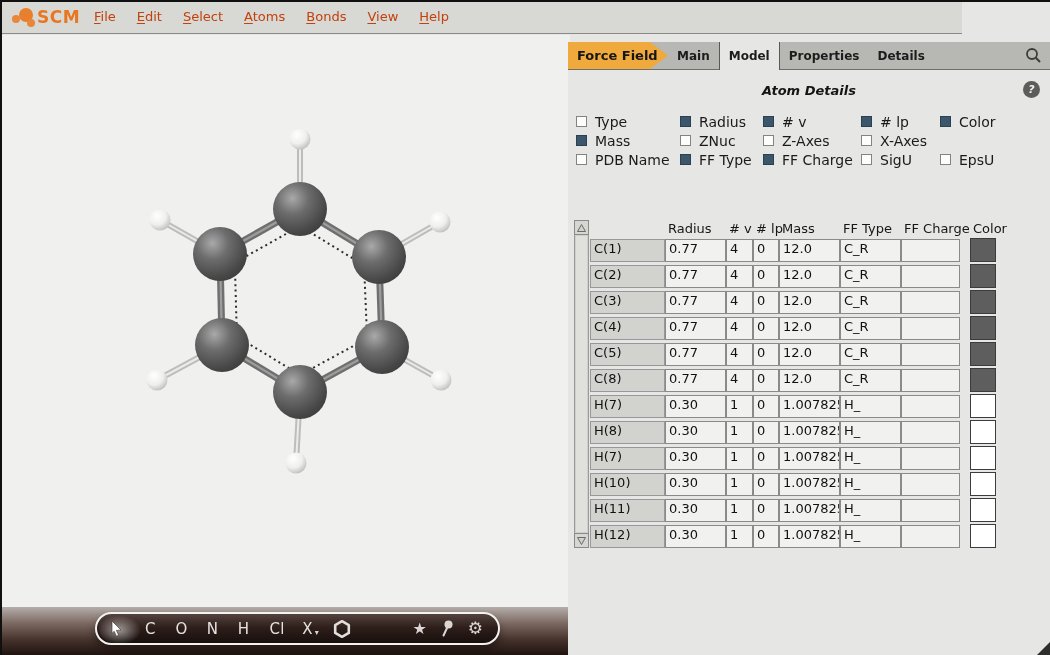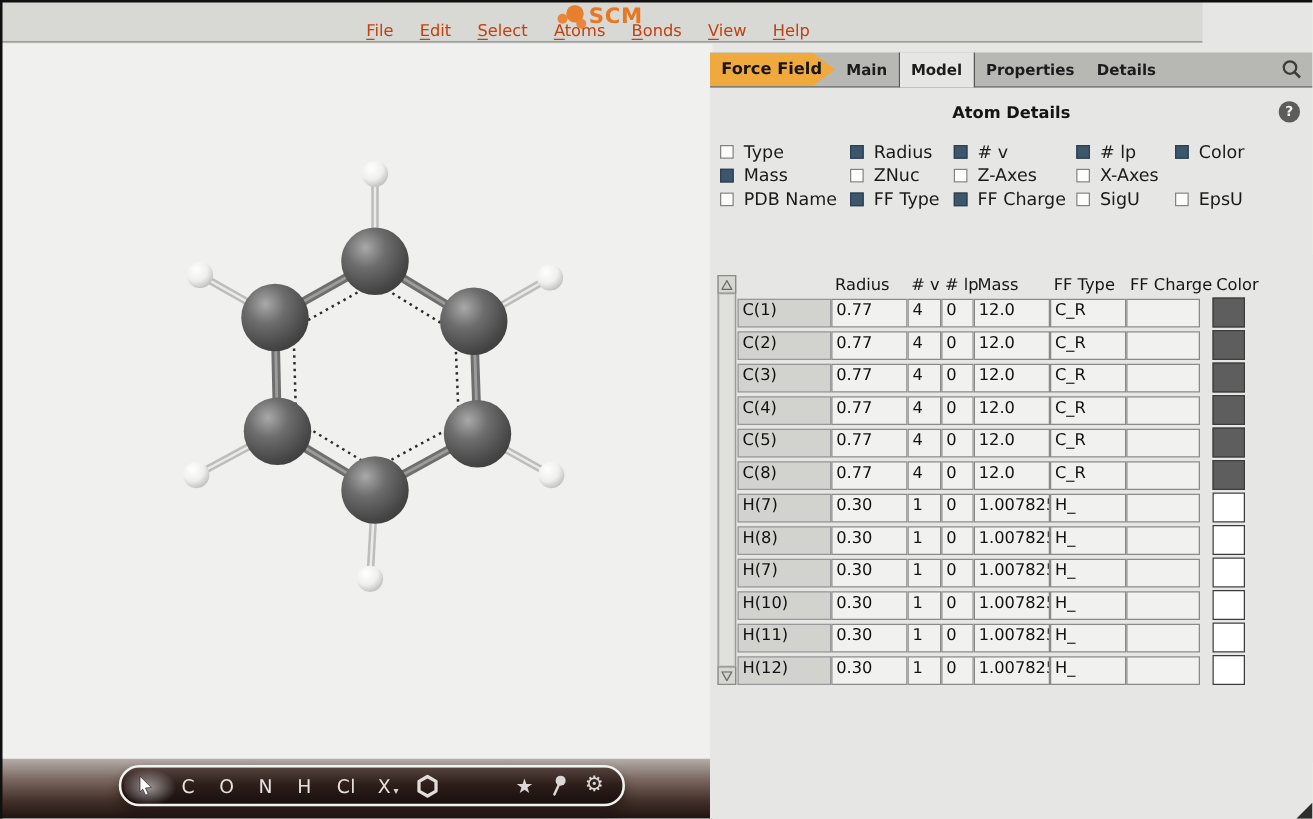--- a/index.html
+++ b/index.html
@@ -5,21 +5,21 @@
   * { margin:0; padding:0; box-sizing:border-box; }
   html,body { width:1050px; height:655px; overflow:hidden; }
   body { font-family:"DejaVu Sans","Liberation Sans",sans-serif; background:#e6e6e4; }
   .window { position:relative; width:1050px; height:655px; background:#e6e6e4; }
   .edge-top { position:absolute; left:0; top:0; width:1050px; height:2px; background:#101010; z-index:50; }
   .edge-left { position:absolute; left:0; top:0; width:2px; height:655px; background:#101010; z-index:50; }
 
   
   .menubar { position:absolute; left:0; top:0; width:962px; height:34px;
              background:#d8d8d5; border-bottom:1px solid #8a8a86;
-             display:flex; align-items:center;flex-direction:column; }
+             display:flex; align-items:center; }
   .logo { display:flex; align-items:center; margin-left:10px; margin-right:22px; position:relative; width:62px; height:26px; }
   .logo .dot { position:absolute; border-radius:50%; background:#e8873a; }
   .logo .dot.big { width:14px; height:14px; left:9px; top:4px; background:#e87f2c; }
   .logo .dot.small1 { width:8px; height:8px; left:2px; top:11px; }
   .logo .dot.small2 { width:8px; height:8px; left:17px; top:15px; }
   .logo .logo-text { position:absolute; left:27px; top:3px; font-size:17px; font-weight:bold; color:#e87722; letter-spacing:0.5px; }
   .menu-item { font-size:13px; color:#c2410c; margin-right:21px; cursor:default; }
   .menu-item u { text-decoration:underline; text-underline-offset:2px; }
 
   
@@ -45,21 +45,21 @@
 
   .tabbar { position:absolute; left:0; top:0; width:482px; height:28px; background:#b7b7b4;
             border-bottom:1px solid #6e6e6b; display:flex; align-items:stretch; }
   .tab-ff { width:100px; background:#f0a93c; clip-path:polygon(0 0,82% 0,100% 50%,82% 100%,0 100%);
             display:flex; align-items:center; padding-left:9px; font-weight:bold; font-size:13px; color:#161616; cursor:pointer; }
   .tab { display:flex; align-items:center; padding:0 9px; font-weight:bold; font-size:12px; color:#1c1c1c; cursor:pointer; }
   .tab.active { background:#e6e6e4; border-left:1px solid #585856; border-right:1px solid #585856;
                 margin-bottom:-1px; z-index:2; }
   .tab-search { margin-left:auto; margin-right:8px; display:flex; align-items:center; cursor:pointer; }
 
-  .panel-title-row { position:absolute; left:0; top:36px; width:482px; height:24px; }
+  .panel-title-row { position:absolute; left:0; top:36px; width:482px; height:24px;font-style:italic; }
   .panel-title { text-align:center; font-weight:bold; font-size:13px; color:#141414; padding-top:5px; }
   .help-btn { position:absolute; right:10px; top:3px; width:17px; height:17px; border-radius:50%;
               background:#5c5c5a; color:#f2f2f0; font-size:11px; font-weight:bold;
               display:flex; align-items:center; justify-content:center; cursor:pointer; }
 
   .chk-grid { position:absolute; left:8px; top:73px; display:grid;
               grid-template-columns:104px 83px 98px 79px auto; row-gap:6px; }
   .chk-item { display:flex; align-items:center; height:13px; cursor:pointer; }
   .chk-box { width:11px; height:11px; border:1px solid #83837f; background:#fdfdfc; margin-right:8px; flex:0 0 auto; }
   .chk-box.checked { background:#3c566b; border-color:#2c4052; }

